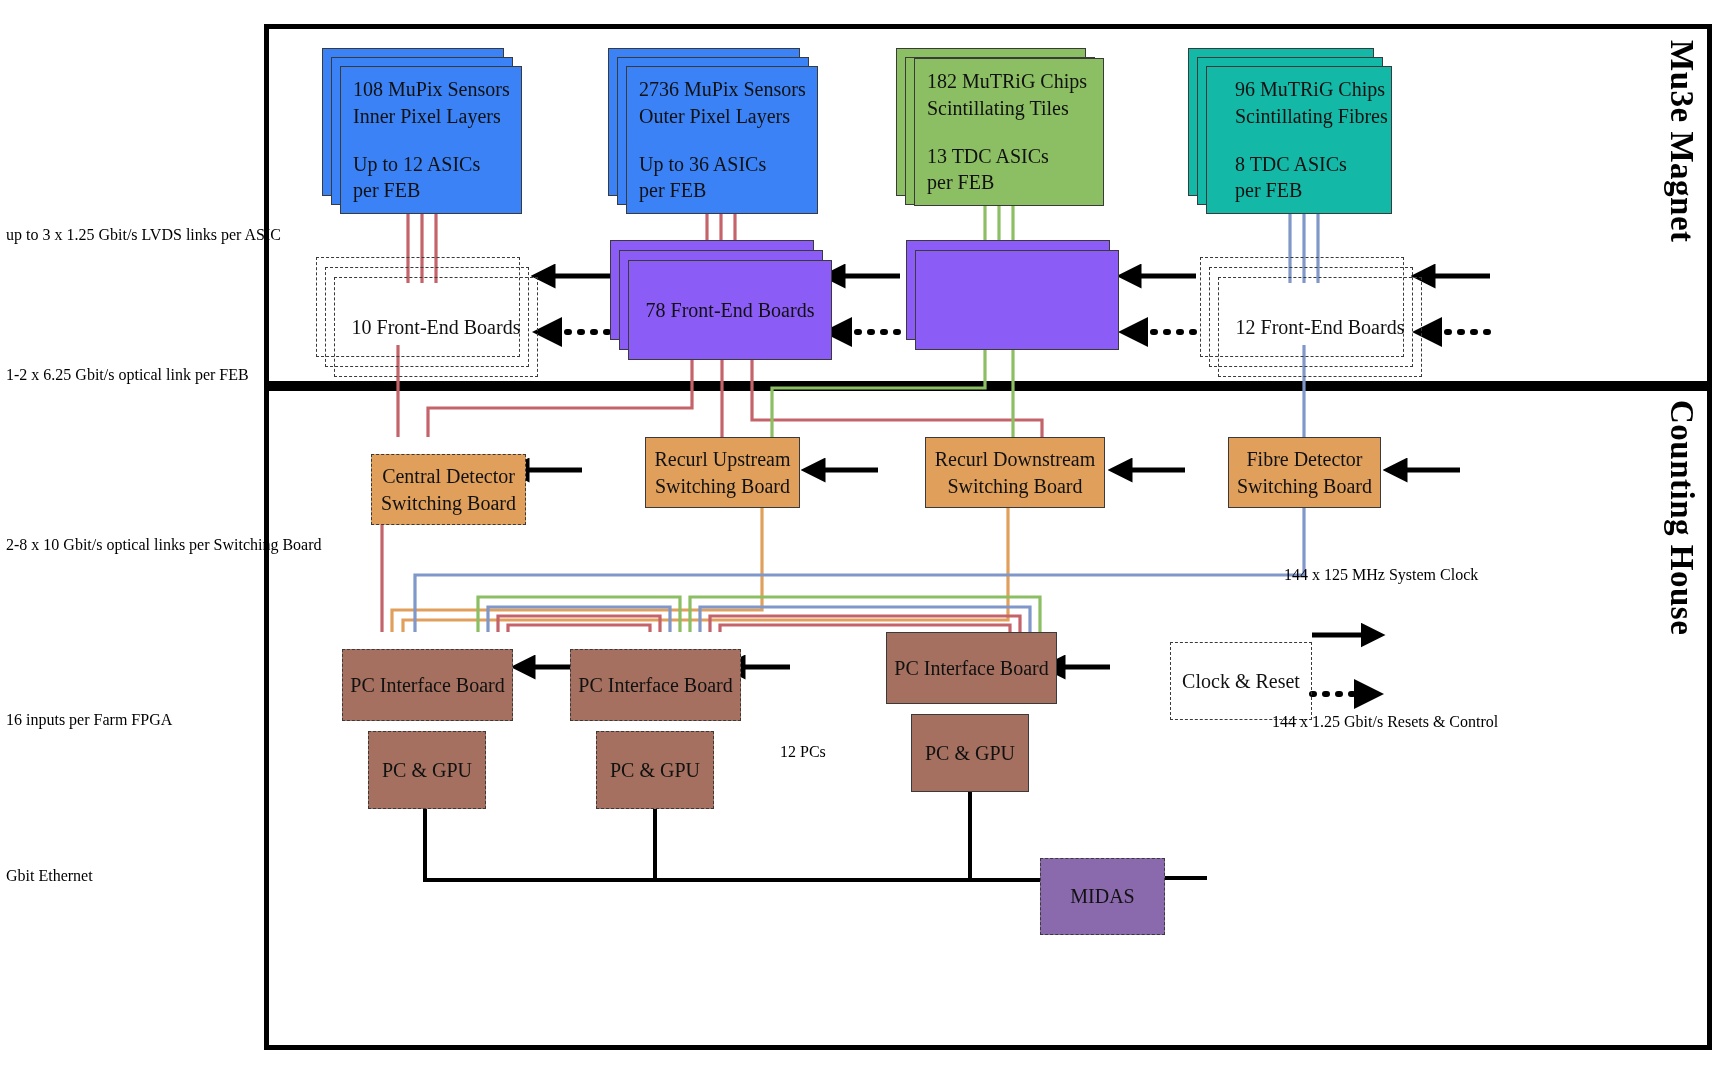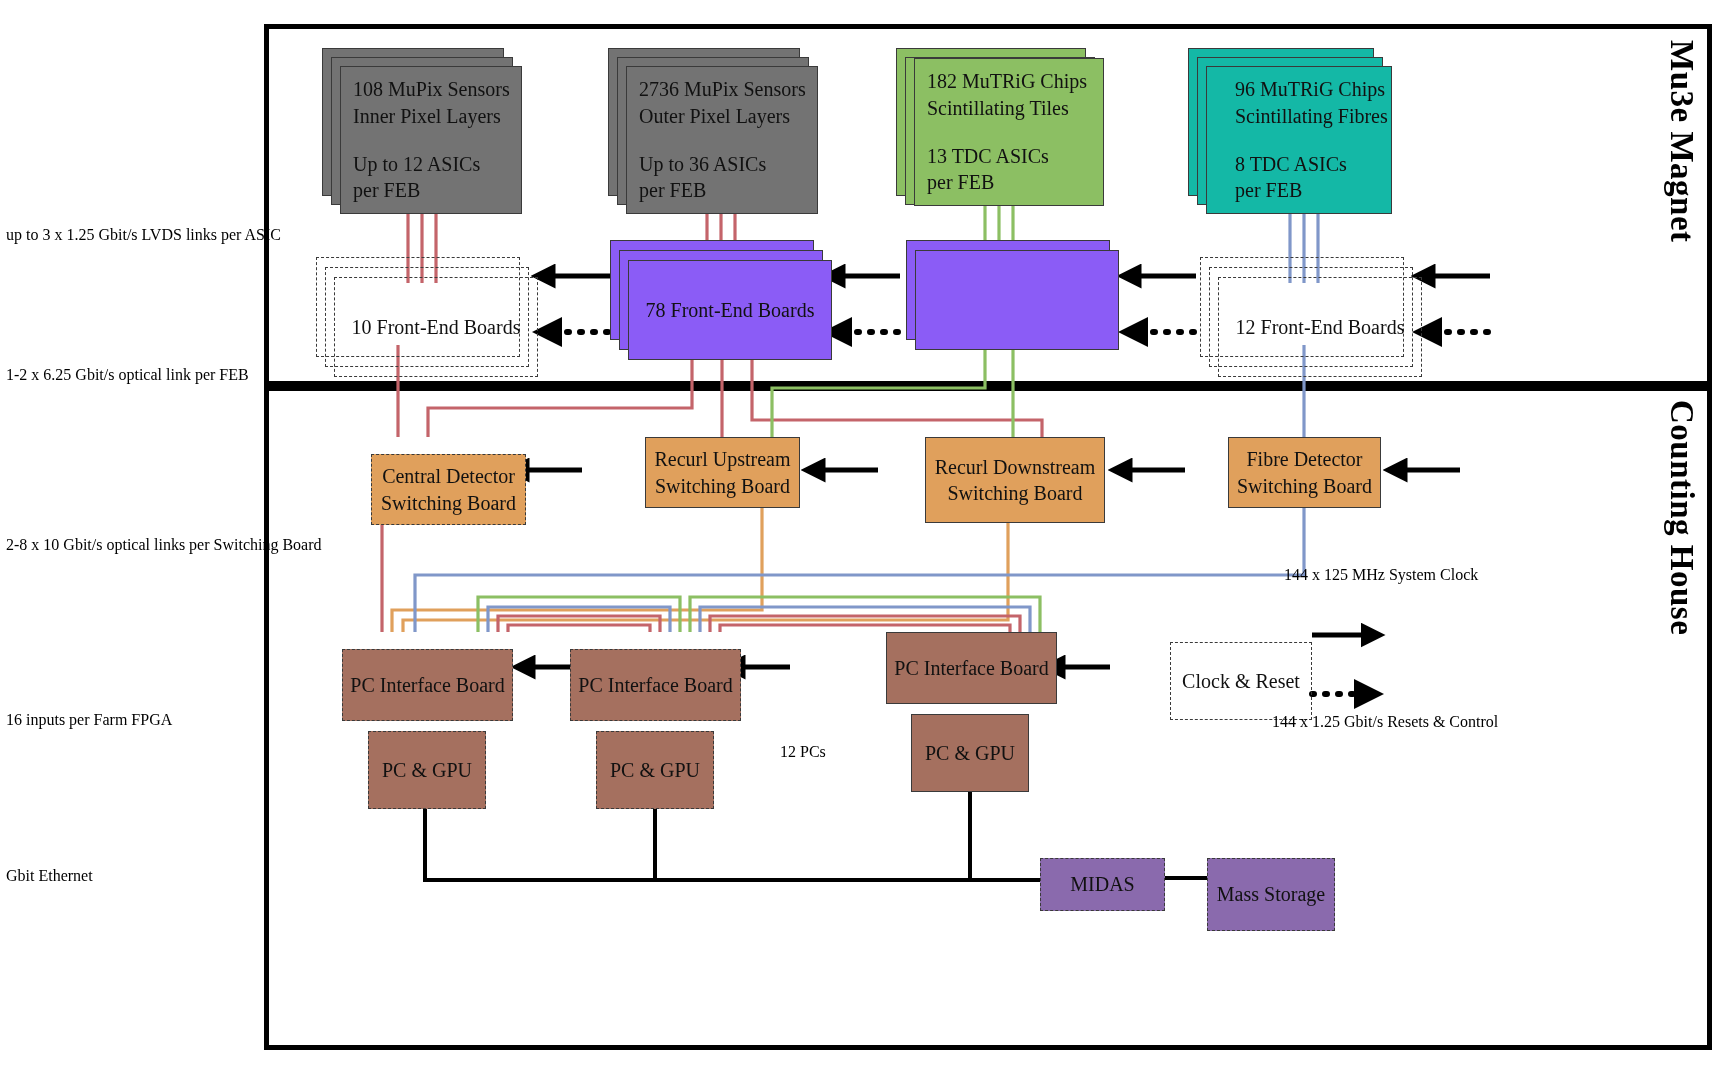--- a/index.html
+++ b/index.html
@@ -8,21 +8,21 @@
   
   .frame{position:absolute;border:5px solid #000;box-sizing:border-box;background:transparent;}
   
   .box{position:absolute;box-sizing:border-box;display:flex;flex-direction:column;justify-content:center;
        font-size:20px;line-height:1.32;color:#111;}
   .box .ln{display:block;white-space:nowrap;}
   .pad{padding-left:12px;padding-right:8px;}
   .ctr{align-items:center;text-align:center;}
   .solid{border:1.6px solid #3a3a3a;}
   .dashed{border:1.8px dashed #3a3a3a;margin-top:17px;}
-  .red{background:#737373;}
+  .red{background:#3b82f6;}
   .green{background:#8cbf63;}
   .blue{background:#14b8a6;padding-left:28px;}
   .orange{background:#e0a05c;}
   .brown{background:#a5705f;}
   .purple{background:#8a6aad;}
   .white{background:#8b5cf6;}
   .none{background:transparent;}
   
   .stackcopy{position:absolute;box-sizing:border-box;}
   
@@ -225,21 +225,21 @@
   </div>
 
   <div class="box orange dashed ctr" style="left:371px;top:437px;width:155px;height:71px;">
     <span class="ln">Central Detector</span>
     <span class="ln">Switching Board</span>
   </div>
   <div class="box orange solid ctr" style="left:645px;top:437px;width:155px;height:71px;">
     <span class="ln">Recurl Upstream</span>
     <span class="ln">Switching Board</span>
   </div>
-  <div class="box orange solid ctr" style="left:925px;top:437px;width:180px;height:86px;">
+  <div class="box orange solid ctr" style="left:925px;top:437px;width:180px;height:71px;">
     <span class="ln">Recurl Downstream</span>
     <span class="ln">Switching Board</span>
   </div>
   <div class="box orange solid ctr" style="left:1228px;top:437px;width:153px;height:71px;">
     <span class="ln">Fibre Detector</span>
     <span class="ln">Switching Board</span>
   </div>
 
   <div class="box brown dashed ctr" style="left:342px;top:632px;width:171px;height:72px;">
     <span class="ln">PC Interface Board</span>
@@ -268,20 +268,17 @@
   </div>
   <div class="txt" style="left:1284px;top:565px;">
     <span class="ln">144 x 125 MHz</span>
     <span class="ln">System Clock</span>
   </div>
   <div class="txt" style="left:1272px;top:712px;">
     <span class="ln">144 x 1.25 Gbit/s</span>
     <span class="ln">Resets &amp; Control</span>
   </div>
 
-  <div class="box purple dashed ctr" style="left:1040px;top:841px;width:125px;height:53px;">
+  <div class="box purple dashed ctr" style="left:1040px;top:841px;width:125px;height:77px;">
     <span class="ln">MIDAS</span>
   </div>
-  <div class="box purple dashed ctr" style="left:1207px;top:841px;width:128px;height:73px;">
-    <span class="ln">Mass Storage</span>
-  </div>
 
 </div>
 
 </body></html>

